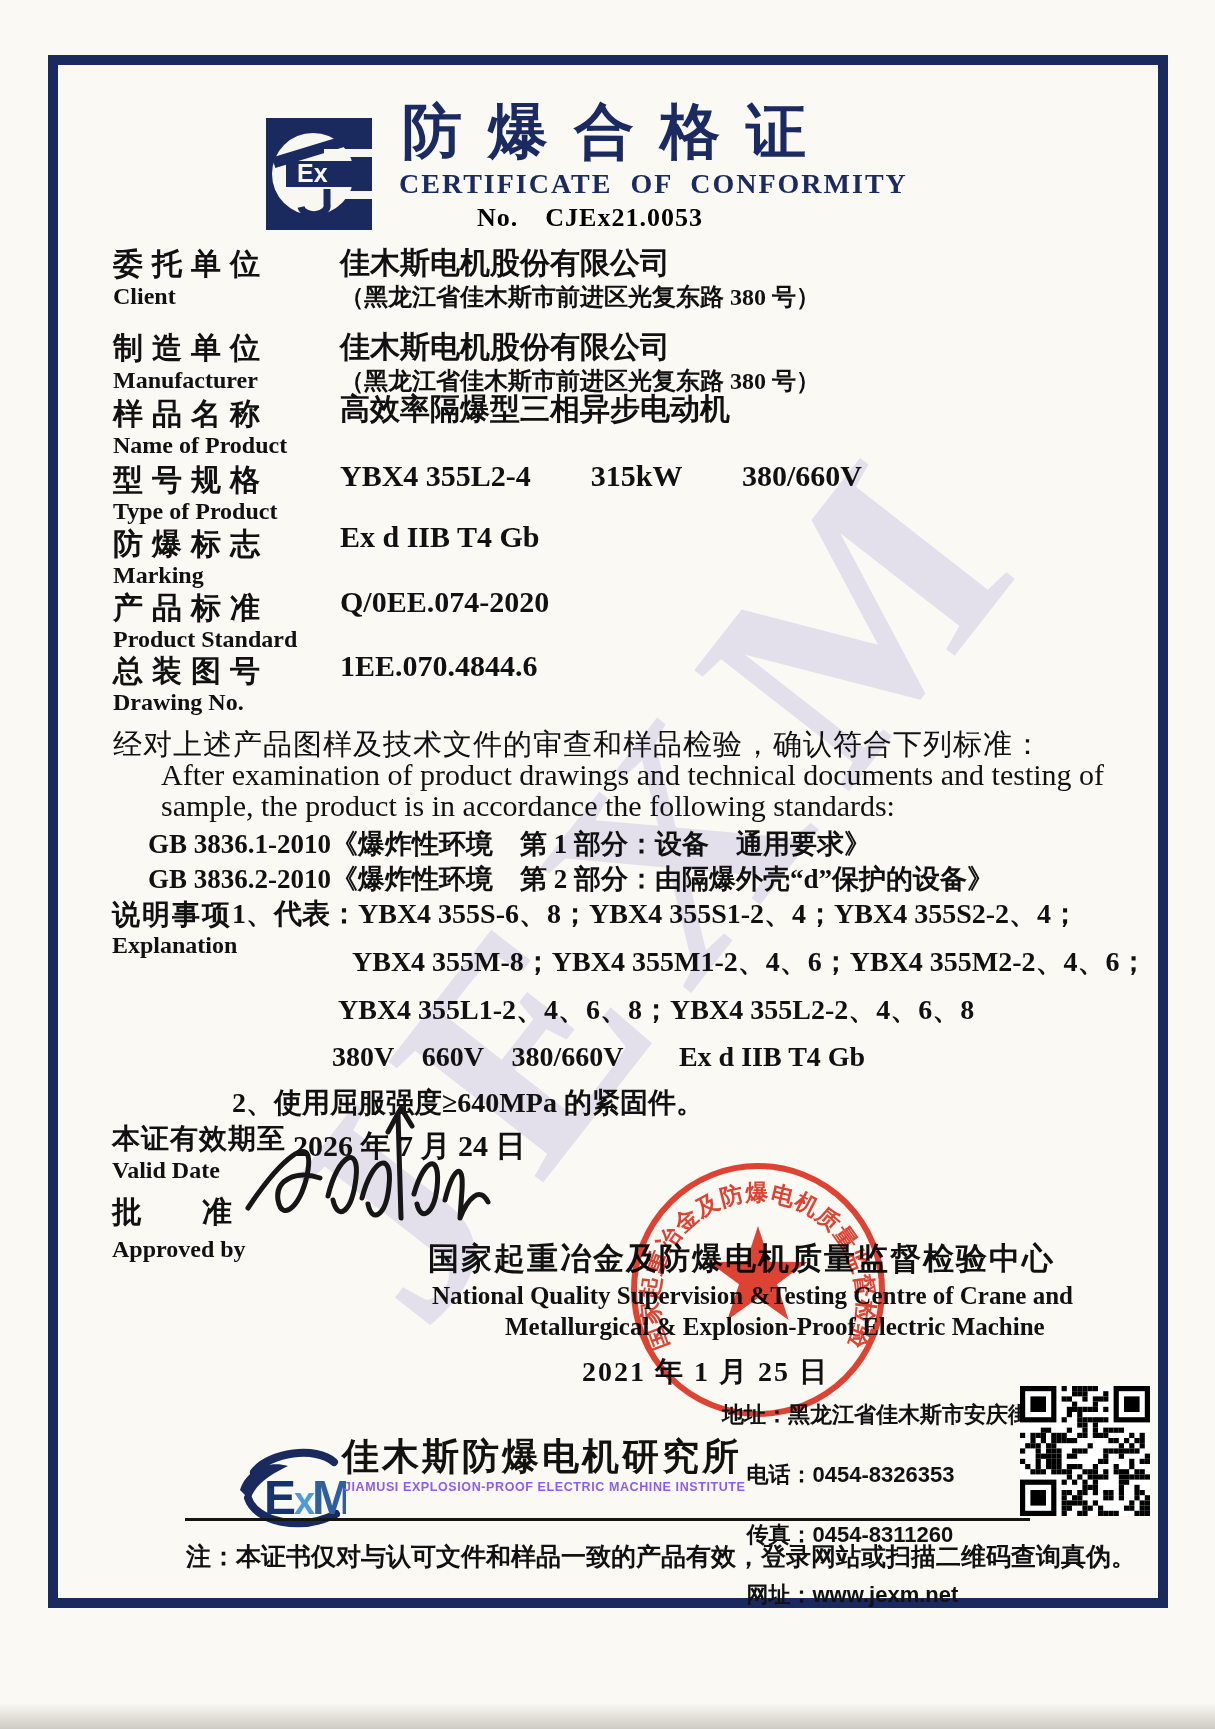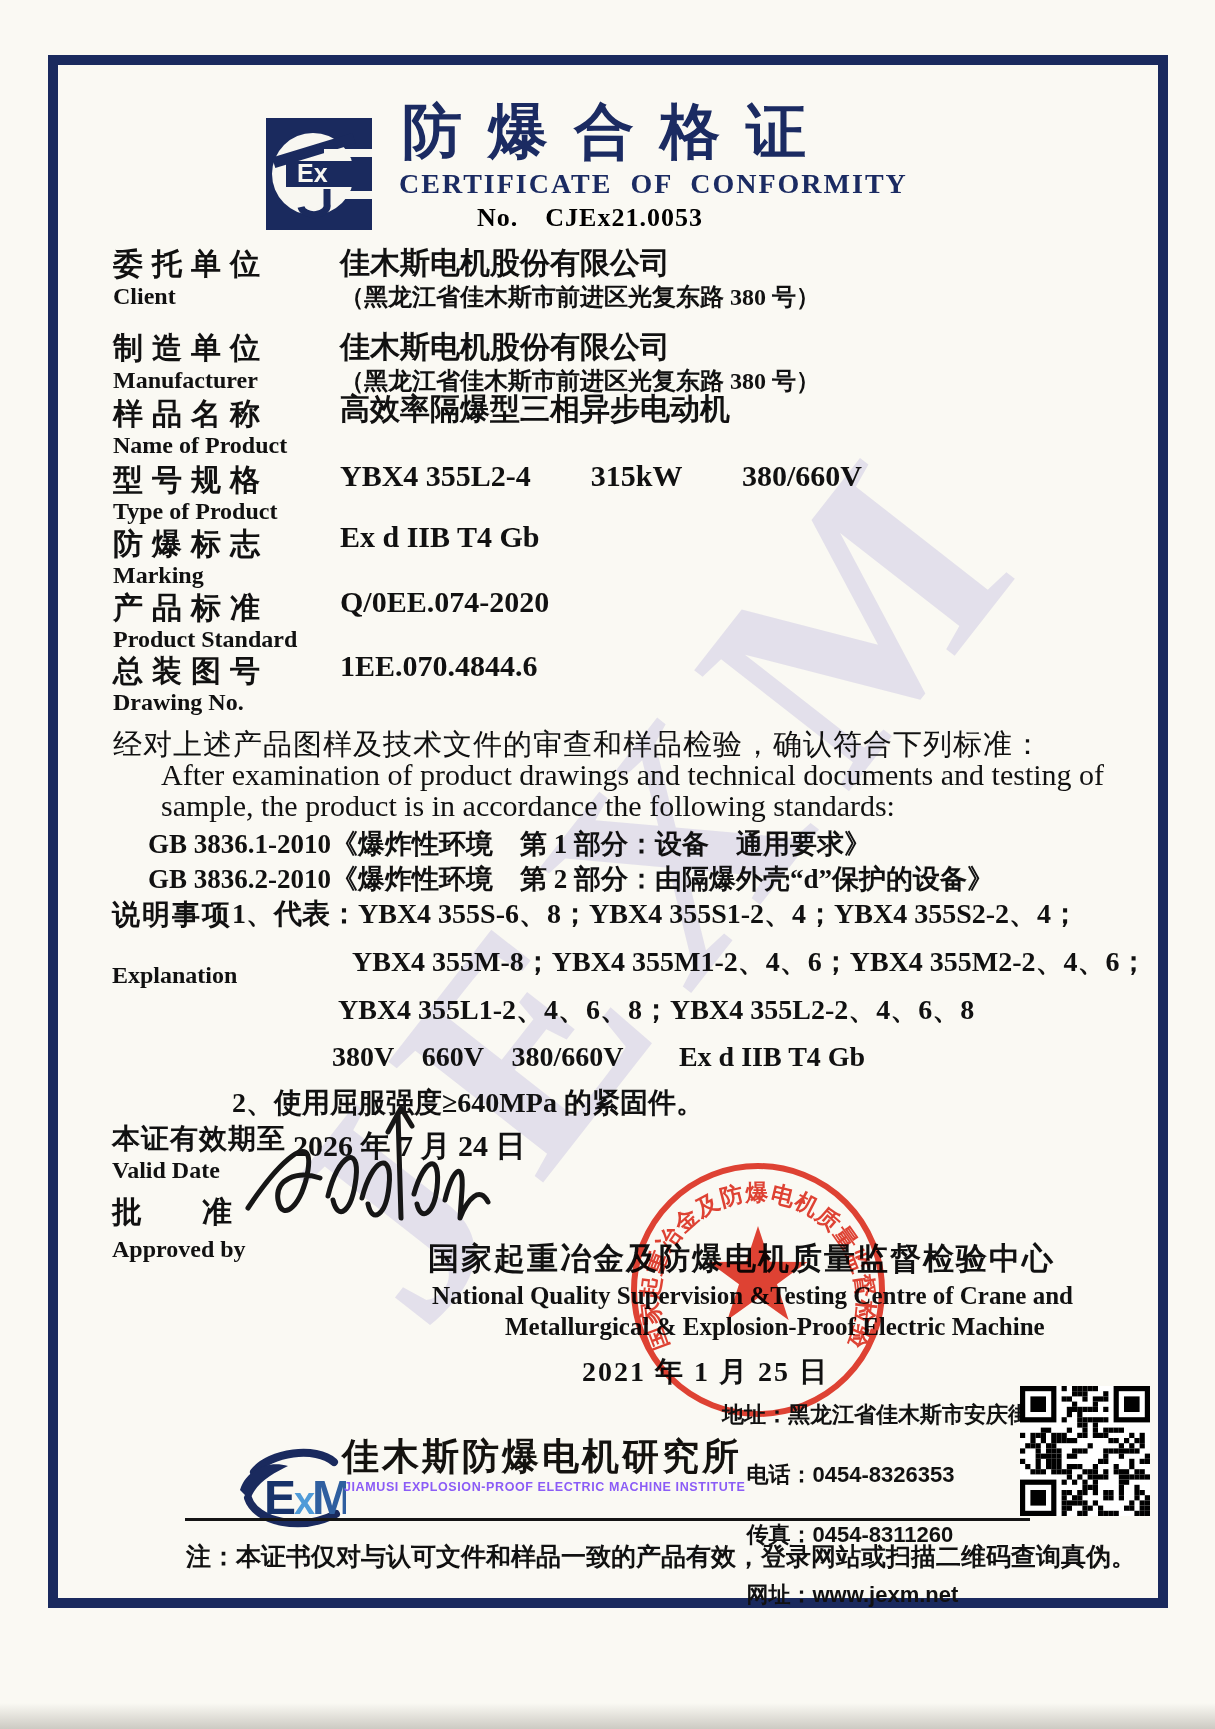--- a/index.html
+++ b/index.html
@@ -89,21 +89,21 @@
   <div class="abs zh-label" style="left:113px;top:651px;">总装图号</div>
   <div class="abs en-label" style="left:113px;top:689px;">Drawing No.</div>
   <div class="abs f-val" style="left:340px;top:649px;">1EE.070.4844.6</div>
 
   <div class="abs stmt-zh" style="left:113px;top:725px;">经对上述产品图样及技术文件的审查和样品检验，确认符合下列标准：</div>
   <div class="abs stmt-en" style="left:113px;top:759px;">After examination of product drawings and technical documents and testing of sample, the product is in accordance the following standards:</div>
   <div class="abs std" style="left:148px;top:826px;">GB 3836.1-2010《爆炸性环境　第 1 部分：设备　通用要求》</div>
   <div class="abs std" style="left:148px;top:861px;">GB 3836.2-2010《爆炸性环境　第 2 部分：由隔爆外壳“d”保护的设备》</div>
 
   <div class="abs expl" style="left:112px;top:896px;letter-spacing:2px;">说明事项</div>
-  <div class="abs en-label" style="left:112px;top:962px;text-align:right;">Explanation</div>
+  <div class="abs en-label" style="left:112px;top:932px;text-align:right;">Explanation</div>
   <div class="abs expl" style="left:232px;top:895px;">1、代表：YBX4 355S-6、8；YBX4 355S1-2、4；YBX4 355S2-2、4；</div>
   <div class="abs expl" style="left:352px;top:943px;">YBX4 355M-8；YBX4 355M1-2、4、6；YBX4 355M2-2、4、6；</div>
   <div class="abs expl" style="left:338px;top:991px;">YBX4 355L1-2、4、6、8；YBX4 355L2-2、4、6、8</div>
   <div class="abs expl" style="left:332px;top:1038px;">380V　660V　380/660V　　Ex d IIB T4 Gb</div>
   <div class="abs expl" style="left:232px;top:1084px;">2、使用屈服强度≥640MPa 的紧固件。</div>
 
   <div class="abs expl" style="left:112px;top:1120px;letter-spacing:1px;">本证有效期至</div>
   <div class="abs en-label" style="left:112px;top:1157px;">Valid Date</div>
   <div class="abs f-val" style="left:293px;top:1126px;">2026 年 7 月 24 日</div>
 

